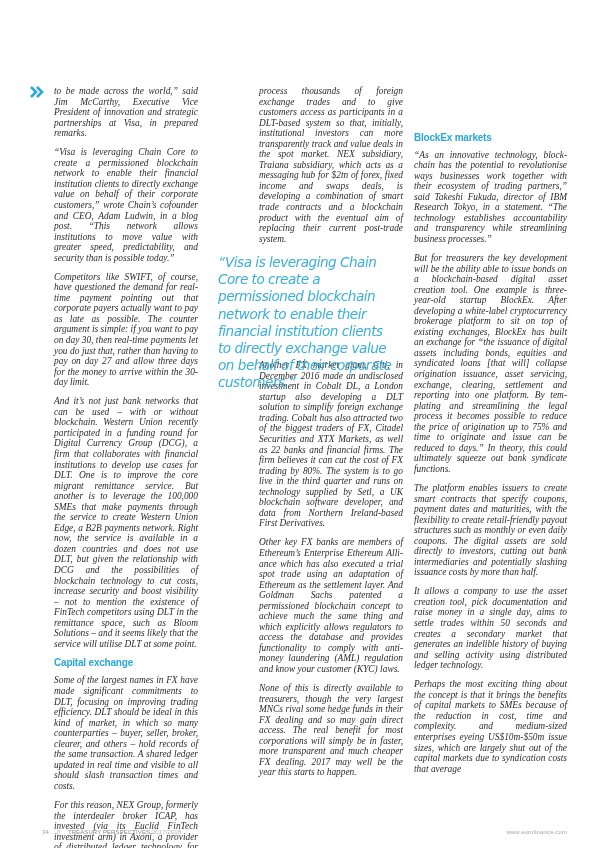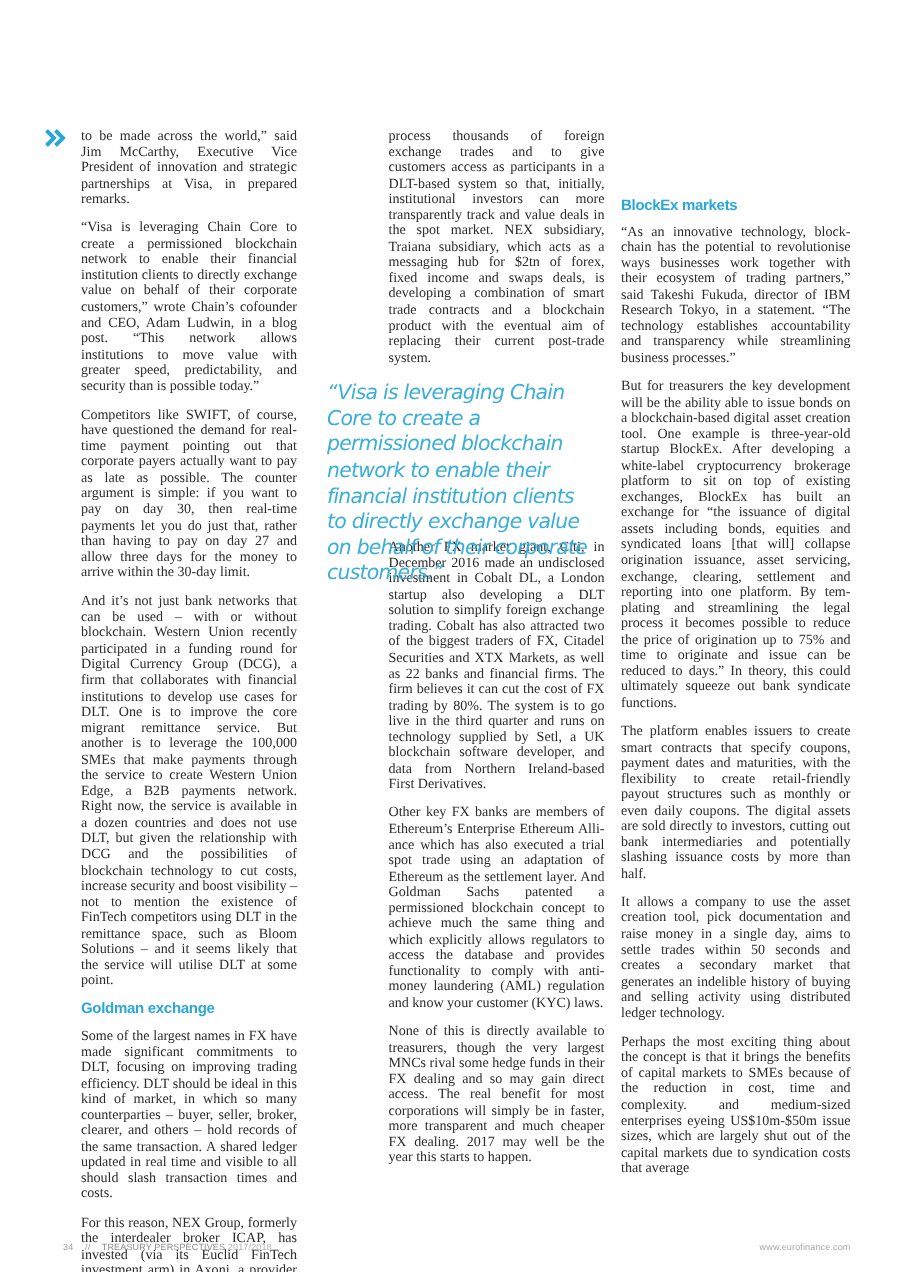--- a/index.html
+++ b/index.html
@@ -1,21 +1,21 @@
 <!DOCTYPE html>
 <html><head>
 <meta charset="utf-8">
 <style>
   html, body { margin: 0; padding: 0; background: #ffffff; }
   body { width: 600px; height: 848px; position: relative; overflow: hidden;
          font-family: "Liberation Serif", "DejaVu Serif", serif; color: #2b2b2b; }
   .chev { position: absolute; left: 29px; top: 85px; width: 16px; height: 14px; }
   .col { position: absolute; font-size: 9.4px; line-height: 10.55px; text-align: justify;
          hyphens: manual; }
-  .col p { margin: 0 0 8.5px 0; }
+  .col p { margin: 0 0 8.5px 0; font-style: italic; }
   .col1 { left: 54px; top: 86px; width: 144px; }
   .col2 { left: 259px; top: 86px; width: 144px; }
   .col3 { left: 414px; top: 154px; width: 153px; }
   .h { font-family: "Liberation Sans", "DejaVu Sans", sans-serif; font-weight: bold;
        color: #2aa7d8; font-size: 10px; margin: 0 0 7px 0; letter-spacing: -0.2px; }
   .col3 .h { margin-top: -21px; margin-bottom: 6px; }
   .pullquote { position: absolute; left: 218px; top: 254px; width: 180px;
                font-family: "DejaVu Sans", sans-serif; font-style: italic;
                color: #3aaed8; font-size: 13.6px; line-height: 17.2px; letter-spacing: -0.5px; }
   .col2 .after-quote { margin-top: 116px; }
@@ -34,21 +34,21 @@
 <svg class="chev" viewBox="0 0 16 14">
   <polyline points="2,2 7,7 2,12" fill="none" stroke="#2aa7d8" stroke-width="2.6"></polyline>
   <polyline points="8,2 13,7 8,12" fill="none" stroke="#2aa7d8" stroke-width="2.6"></polyline>
 </svg>
 
 <div class="col col1">
   <p>to be made across the world,” said Jim McCarthy, Executive Vice President of innovation and strategic partnerships at Visa, in prepared remarks.</p>
   <p>“Visa is leveraging Chain Core to create a permissioned blockchain network to enable their financial institution clients to directly exchange value on behalf of their corporate customers,” wrote Chain’s cofounder and CEO, Adam Ludwin, in a blog post. “This network allows institutions to move value with greater speed, predictability, and secu­rity than is possible today.”</p>
   <p>Competitors like SWIFT, of course, have questioned the demand for real-time payment pointing out that corporate payers actually want to pay as late as pos­sible. The counter argument is simple: if you want to pay on day 30, then real-time payments let you do just that, rather than having to pay on day 27 and allow three days for the money to arrive within the 30-day limit.</p>
   <p>And it’s not just bank networks that can be used – with or without blockchain. Western Union recently participated in a funding round for Digital Currency Group (DCG), a firm that collaborates with financial institutions to develop use cases for DLT. One is to improve the core migrant remittance service. But another is to leverage the 100,000 SMEs that make payments through the service to create Western Union Edge, a B2B payments network. Right now, the service is available in a dozen countries and does not use DLT, but given the relationship with DCG and the possi­bilities of blockchain technology to cut costs, increase security and boost visi­bility – not to mention the existence of FinTech competitors using DLT in the remittance space, such as Bloom Solutions – and it seems likely that the service will utilise DLT at some point.</p>
-  <div class="h">Goldman exchange</div>
+  <div class="h">Capital exchange</div>
   <p>Some of the largest names in FX have made significant commitments to DLT, focusing on improving trading efficiency. DLT should be ideal in this kind of mar­ket, in which so many counterparties – buyer, seller, broker, clearer, and others – hold records of the same transaction. A shared ledger updated in real time and visible to all should slash transaction times and costs.</p>
   <p>For this reason, NEX Group, formerly the interdealer broker ICAP, has invested (via its Euclid FinTech investment arm) in Axoni, a provider of distributed ledger technology for the financial services industry. NEX aims to use DLT to</p>
 </div>
 
 <div class="col col2">
   <p>process thousands of foreign exchange trades and to give customers access as participants in a DLT-based system so that, initially, institutional investors can more transparently track and value deals in the spot market. NEX subsidiary, Trai­ana subsidiary, which acts as a messaging hub for $2tn of forex, fixed income and swaps deals, is developing a combination of smart trade contracts and a blockchain product with the eventual aim of replac­ing their current post-trade system.</p>
   <p class="after-quote">Another FX market giant, Citi, in December 2016 made an undisclosed investment in Cobalt DL, a London startup also developing a DLT solution to simplify foreign exchange trading. Cobalt has also attracted two of the big­gest traders of FX, Citadel Securities and XTX Markets, as well as 22 banks and financial firms. The firm believes it can cut the cost of FX trading by 80%. The system is to go live in the third quarter and runs on technology supplied by Setl, a UK blockchain software developer, and data from Northern Ireland-based First Derivatives.</p>
   <p>Other key FX banks are members of Ethereum’s Enterprise Ethereum Alli­ance which has also executed a trial spot trade using an adaptation of Ethereum as the settlement layer. And Goldman Sachs patented a permissioned block­chain concept to achieve much the same thing and which explicitly allows regula­tors to access the database and provides functionality to comply with anti-money laundering (AML) regulation and know your customer (KYC) laws.</p>
   <p>None of this is directly available to treas­urers, though the very largest MNCs rival some hedge funds in their FX deal­ing and so may gain direct access. The real benefit for most corporations will simply be in faster, more transparent and much cheaper FX dealing. 2017 may well be the year this starts to happen.</p>
 </div>

